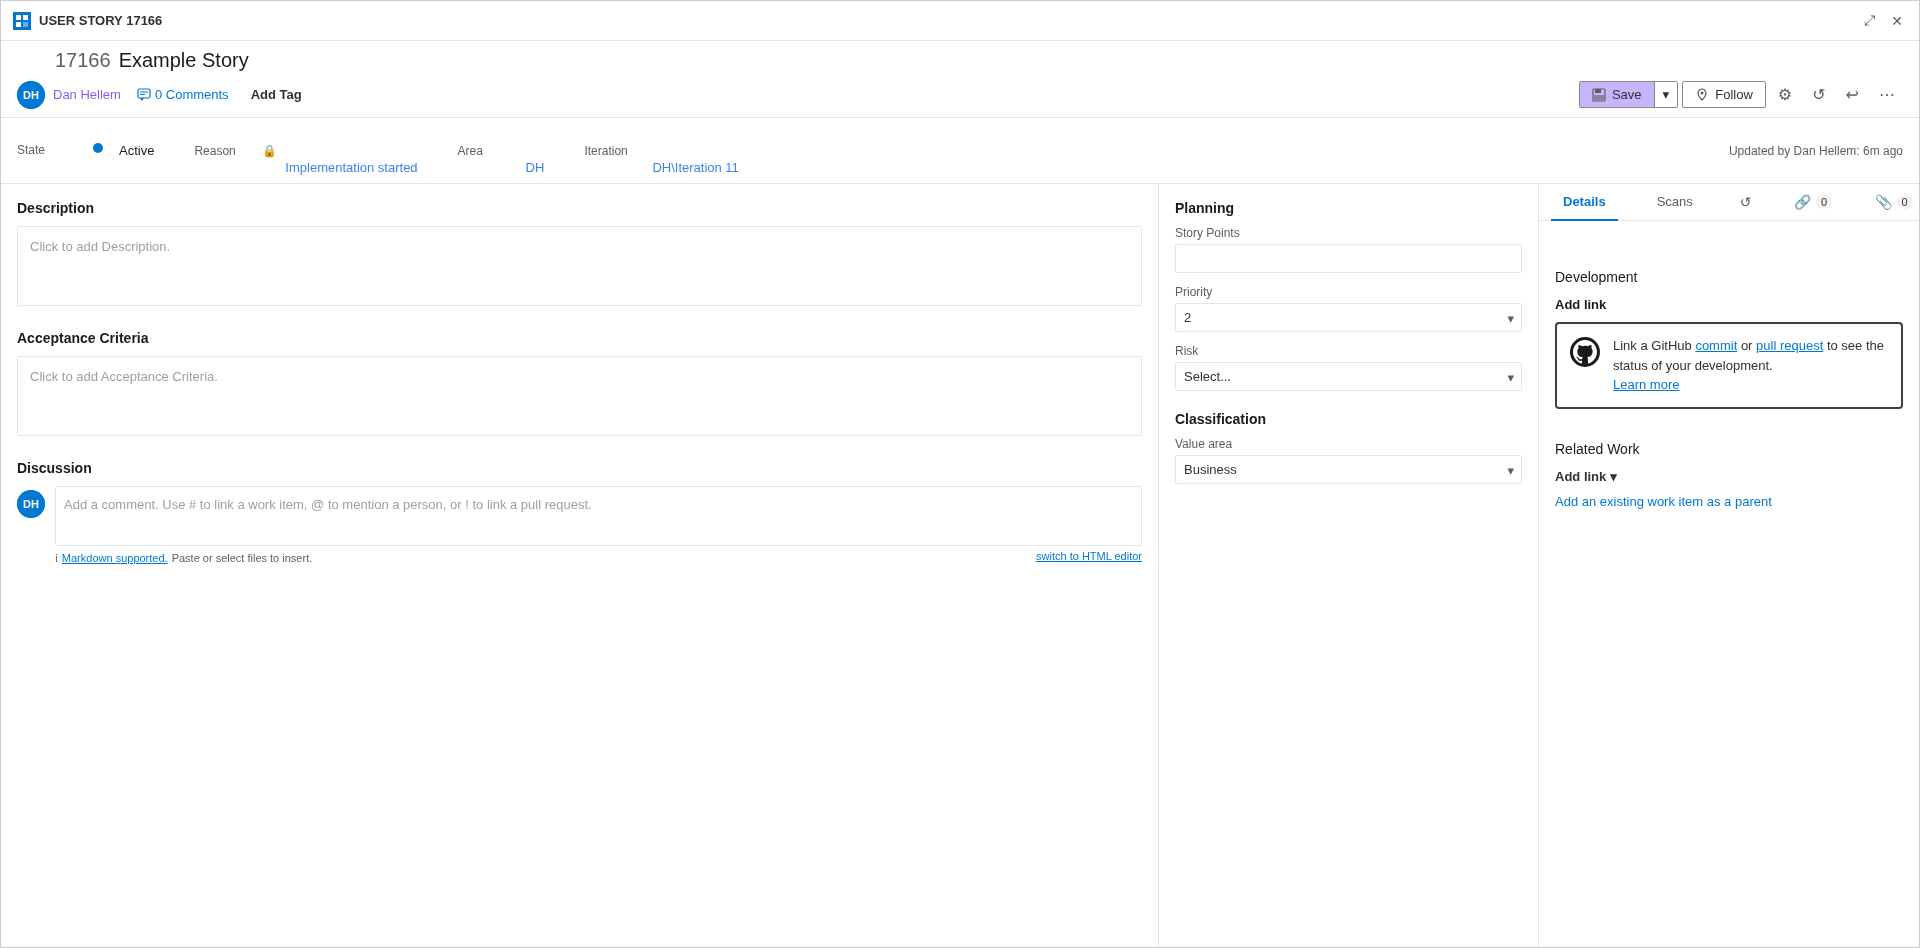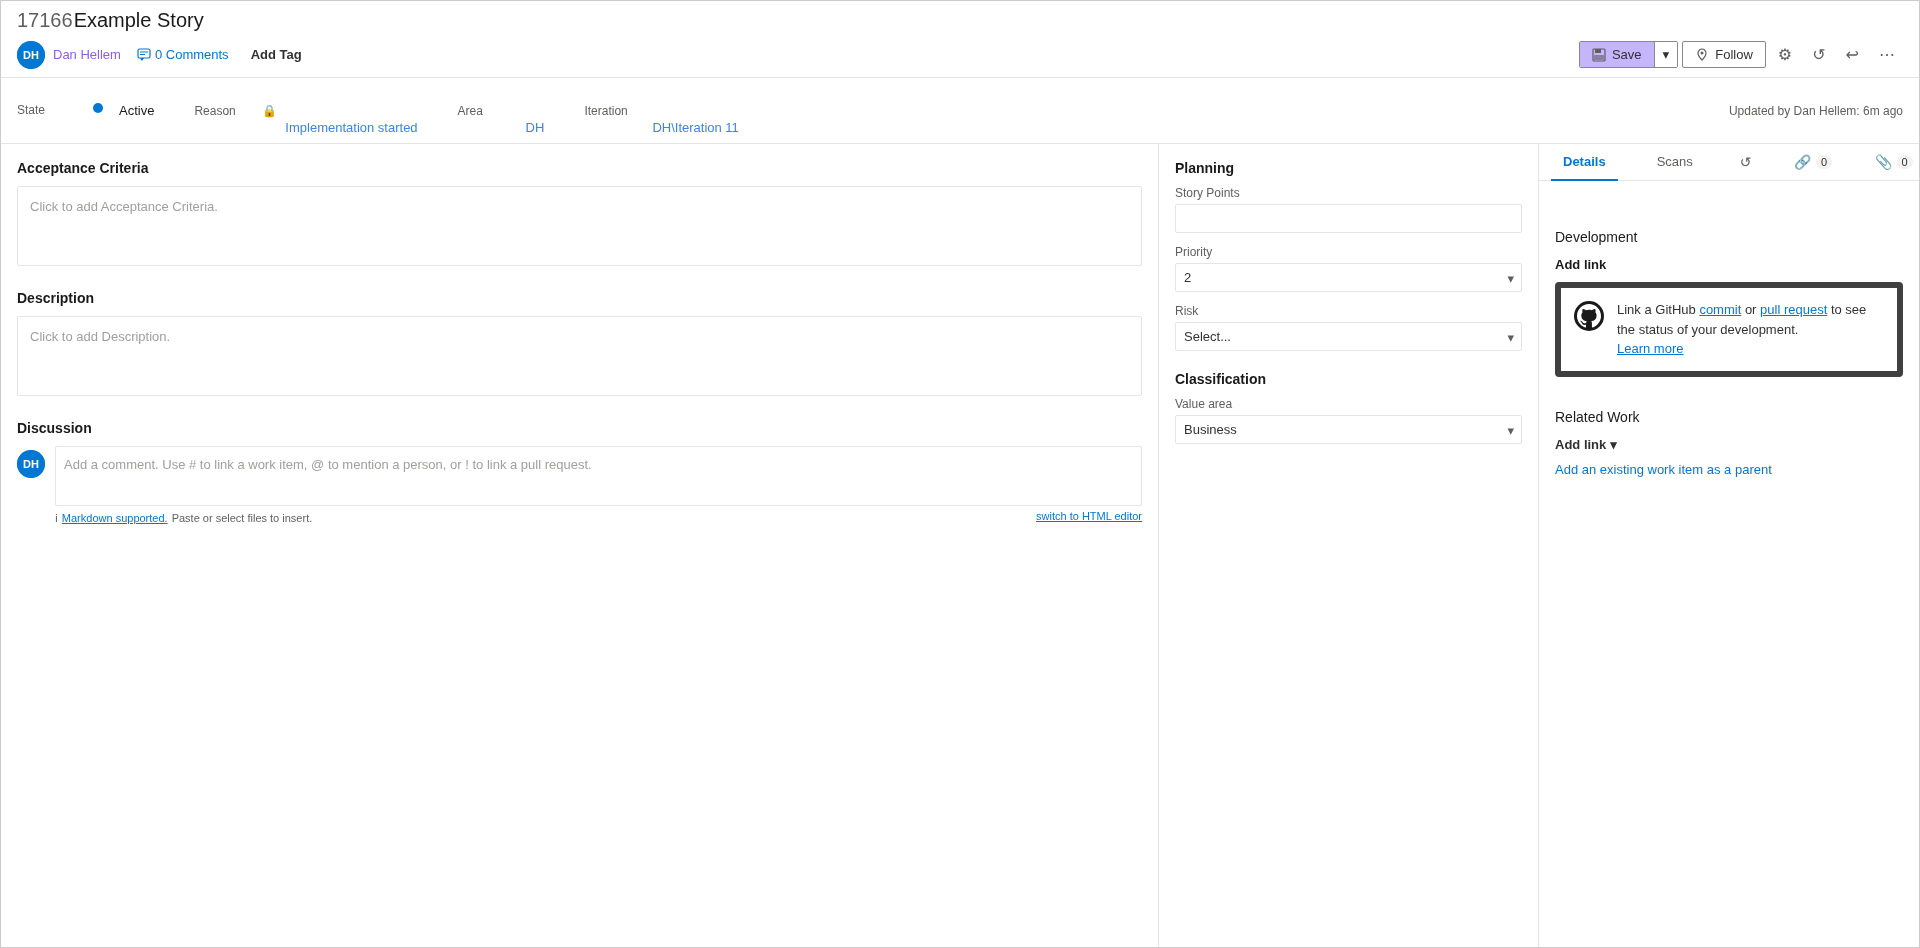--- a/index.html
+++ b/index.html
@@ -70,22 +70,23 @@
     }
 
     
     .header-section {
       padding: 8px 16px 0 16px;
       border-bottom: 1px solid #e5e5e5;
     }
     .story-title-row {
       display: flex;
       align-items: center;
-      gap: 1px;
+      gap: 8px;
       margin-bottom: 8px;
+      margin-left: 38px;
     }
     .story-id {
       font-size: 20px;
       font-weight: 400;
       color: #605e5c;
     }
     .story-title {
       font-size: 20px;
       font-weight: 400;
       color: #1a1a1a;
@@ -414,21 +415,21 @@
       font-weight: 600;
       color: #1a1a1a;
       cursor: pointer;
       background: none;
       border: none;
       padding: 0;
       margin-bottom: 10px;
     }
 
     .github-box {
-      border: 6px solid #404040;
+      border: 2px solid #404040;
       border-radius: 4px;
       padding: 12px;
       display: flex;
       gap: 12px;
       align-items: flex-start;
     }
     .github-icon {
       width: 32px;
       height: 32px;
       flex-shrink: 0;
@@ -484,20 +485,38 @@
       display: flex;
       align-items: center;
       gap: 4px;
     }
   </style>
 </head>
 <body>
 
 <div class="window">
 
+  <div class="title-bar">
+    <div class="title-bar-left">
+      <div class="work-item-icon">
+        <svg width="16" height="16" viewBox="0 0 16 16" fill="none">
+          <rect width="16" height="16" fill="#0078d4"></rect>
+          <rect x="2" y="2" width="5" height="5" fill="white"></rect>
+          <rect x="9" y="2" width="5" height="5" fill="white"></rect>
+          <rect x="2" y="9" width="5" height="5" fill="white"></rect>
+          <rect x="9" y="9" width="5" height="5" fill="#ffffff66"></rect>
+        </svg>
+      </div>
+      <span class="title-bar-title">USER STORY 17166</span>
+    </div>
+    <div class="title-bar-actions">
+      <button class="icon-btn" title="Expand">⤢</button>
+      <button class="icon-btn" title="Close">✕</button>
+    </div>
+  </div>
 
   <div class="header-section">
     <div class="story-title-row">
       <span class="story-id">17166</span>
       <span class="story-title">Example Story</span>
     </div>
     <div class="meta-row">
       <div class="meta-left">
         <div style="display:flex;align-items:center;gap:8px">
           <div class="avatar">
@@ -566,27 +585,27 @@
       <span class="field-value">DH\Iteration 11</span>
     </div>
     <span class="updated-text">Updated by Dan Hellem: 6m ago</span>
   </div>
 
   <div class="main-content">
 
     <div class="left-panel">
 
       <div class="section">
+        <div class="section-title">Description</div>
+        <div class="text-area-placeholder">Click to add Description.</div>
+      </div>
+
+      <div class="section">
         <div class="section-title">Acceptance Criteria</div>
         <div class="text-area-placeholder">Click to add Acceptance Criteria.</div>
-      </div>
-
-      <div class="section">
-        <div class="section-title">Description</div>
-        <div class="text-area-placeholder">Click to add Description.</div>
       </div>
 
       <div class="section">
         <div class="section-title">Discussion</div>
         <div class="discussion-comment">
           <div class="avatar" style="margin-top:4px">
             <svg width="28" height="28" viewBox="0 0 28 28">
               <circle cx="14" cy="14" r="14" fill="#0078d4"></circle>
               <text x="14" y="18" text-anchor="middle" fill="white" font-size="11" font-family="sans-serif" font-weight="bold">DH</text>
             </svg>

